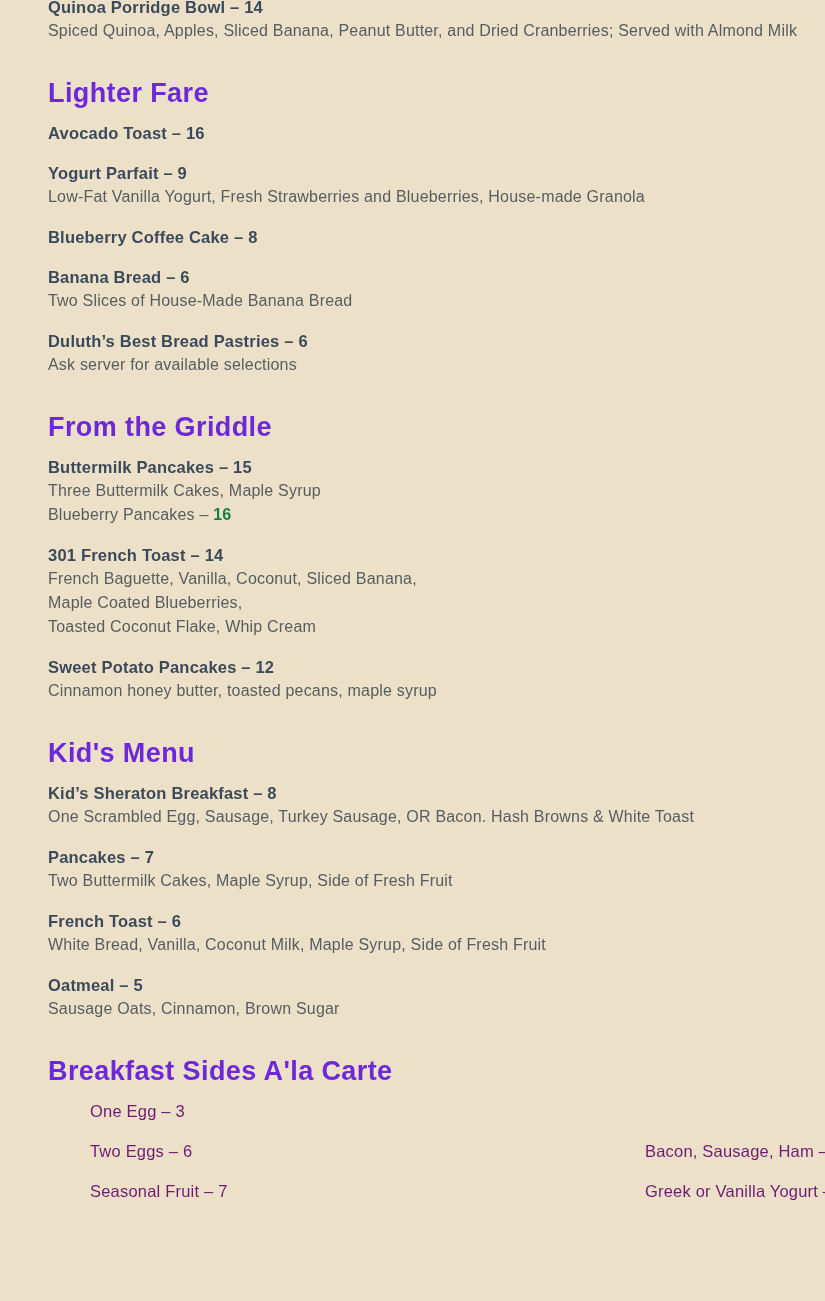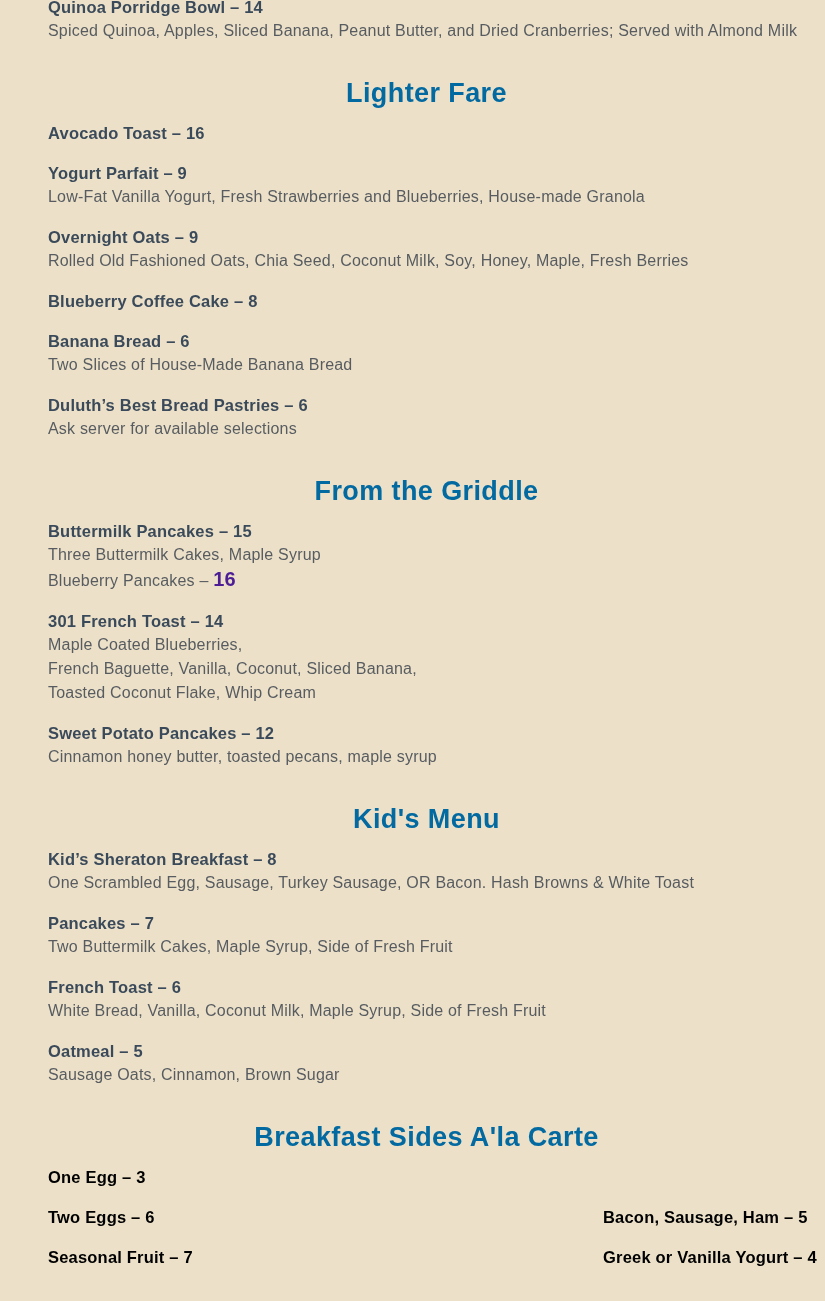--- a/index.html
+++ b/index.html
@@ -24,88 +24,84 @@
   }
   .menu-item-desc {
     font-size: 16px;
     color: #585c61;
     line-height: 24px;
     letter-spacing: .2px;
     white-space: nowrap;
   }
   .price-bold {
     font-weight: 700;
-    color: #4c1d95;
-    font-size: 20px;
+    color: #15803d;
+    font-size: 16px;
   }
   .section-heading {
     font-size: 27px;
     font-weight: 700;
-    color: #0369a1;
+    color: #6d28d9;
     line-height: 36px;
     letter-spacing: .4px;
     margin: 32px 0 10px 0;
     white-space: nowrap;
-    text-align: center;
   }
   .sides-row {
     display: grid;
     grid-template-columns: 555px 1fr;
     margin-bottom: 16px;
   }
   .side-cell {
     font-size: 16.5px;
-    font-weight: 700;
-    color: #000000;
+    font-weight: 400;
+    color: #701a75;
     line-height: 24px;
     letter-spacing: .2px;
     white-space: nowrap;
+    margin-left: 42px;
   }
 </style>
 </head>
 <body>
 
 <div class="menu" id="menu-root">
     <div class="menu-item">
       <div class="menu-item-title">Quinoa Porridge Bowl – 14</div>
       <div class="menu-item-desc">Spiced Quinoa, Apples, Sliced Banana, Peanut Butter, and Dried Cranberries; Served with Almond Milk</div>
     </div>
     <h2 class="section-heading">Lighter Fare</h2>
     <div class="menu-item">
       <div class="menu-item-title">Avocado Toast – 16</div>
     </div>
     <div class="menu-item">
       <div class="menu-item-title">Yogurt Parfait – 9</div>
       <div class="menu-item-desc">Low-Fat Vanilla Yogurt, Fresh Strawberries and Blueberries, House-made Granola</div>
-    </div>
-    <div class="menu-item">
-      <div class="menu-item-title">Overnight Oats – 9</div>
-      <div class="menu-item-desc">Rolled Old Fashioned Oats, Chia Seed, Coconut Milk, Soy, Honey, Maple, Fresh Berries</div>
     </div>
     <div class="menu-item">
       <div class="menu-item-title">Blueberry Coffee Cake – 8</div>
     </div>
     <div class="menu-item">
       <div class="menu-item-title">Banana Bread – 6</div>
       <div class="menu-item-desc">Two Slices of House-Made Banana Bread</div>
     </div>
     <div class="menu-item">
       <div class="menu-item-title">Duluth’s Best Bread Pastries – 6</div>
       <div class="menu-item-desc">Ask server for available selections</div>
     </div>
     <h2 class="section-heading">From the Griddle</h2>
     <div class="menu-item">
       <div class="menu-item-title">Buttermilk Pancakes – 15</div>
       <div class="menu-item-desc">Three Buttermilk Cakes, Maple Syrup</div>
       <div class="menu-item-desc"><span>Blueberry Pancakes – </span><span class="price-bold">16</span></div>
     </div>
     <div class="menu-item">
       <div class="menu-item-title">301 French Toast – 14</div>
+      <div class="menu-item-desc">French Baguette, Vanilla, Coconut, Sliced Banana,</div>
       <div class="menu-item-desc">Maple Coated Blueberries,</div>
-      <div class="menu-item-desc">French Baguette, Vanilla, Coconut, Sliced Banana,</div>
       <div class="menu-item-desc">Toasted Coconut Flake, Whip Cream</div>
     </div>
     <div class="menu-item">
       <div class="menu-item-title">Sweet Potato Pancakes – 12</div>
       <div class="menu-item-desc">Cinnamon honey butter, toasted pecans, maple syrup</div>
     </div>
     <h2 class="section-heading">Kid's Menu</h2>
     <div class="menu-item">
       <div class="menu-item-title">Kid’s Sheraton Breakfast – 8</div>
       <div class="menu-item-desc">One Scrambled Egg, Sausage, Turkey Sausage, OR Bacon. Hash Browns &amp; White Toast</div>

